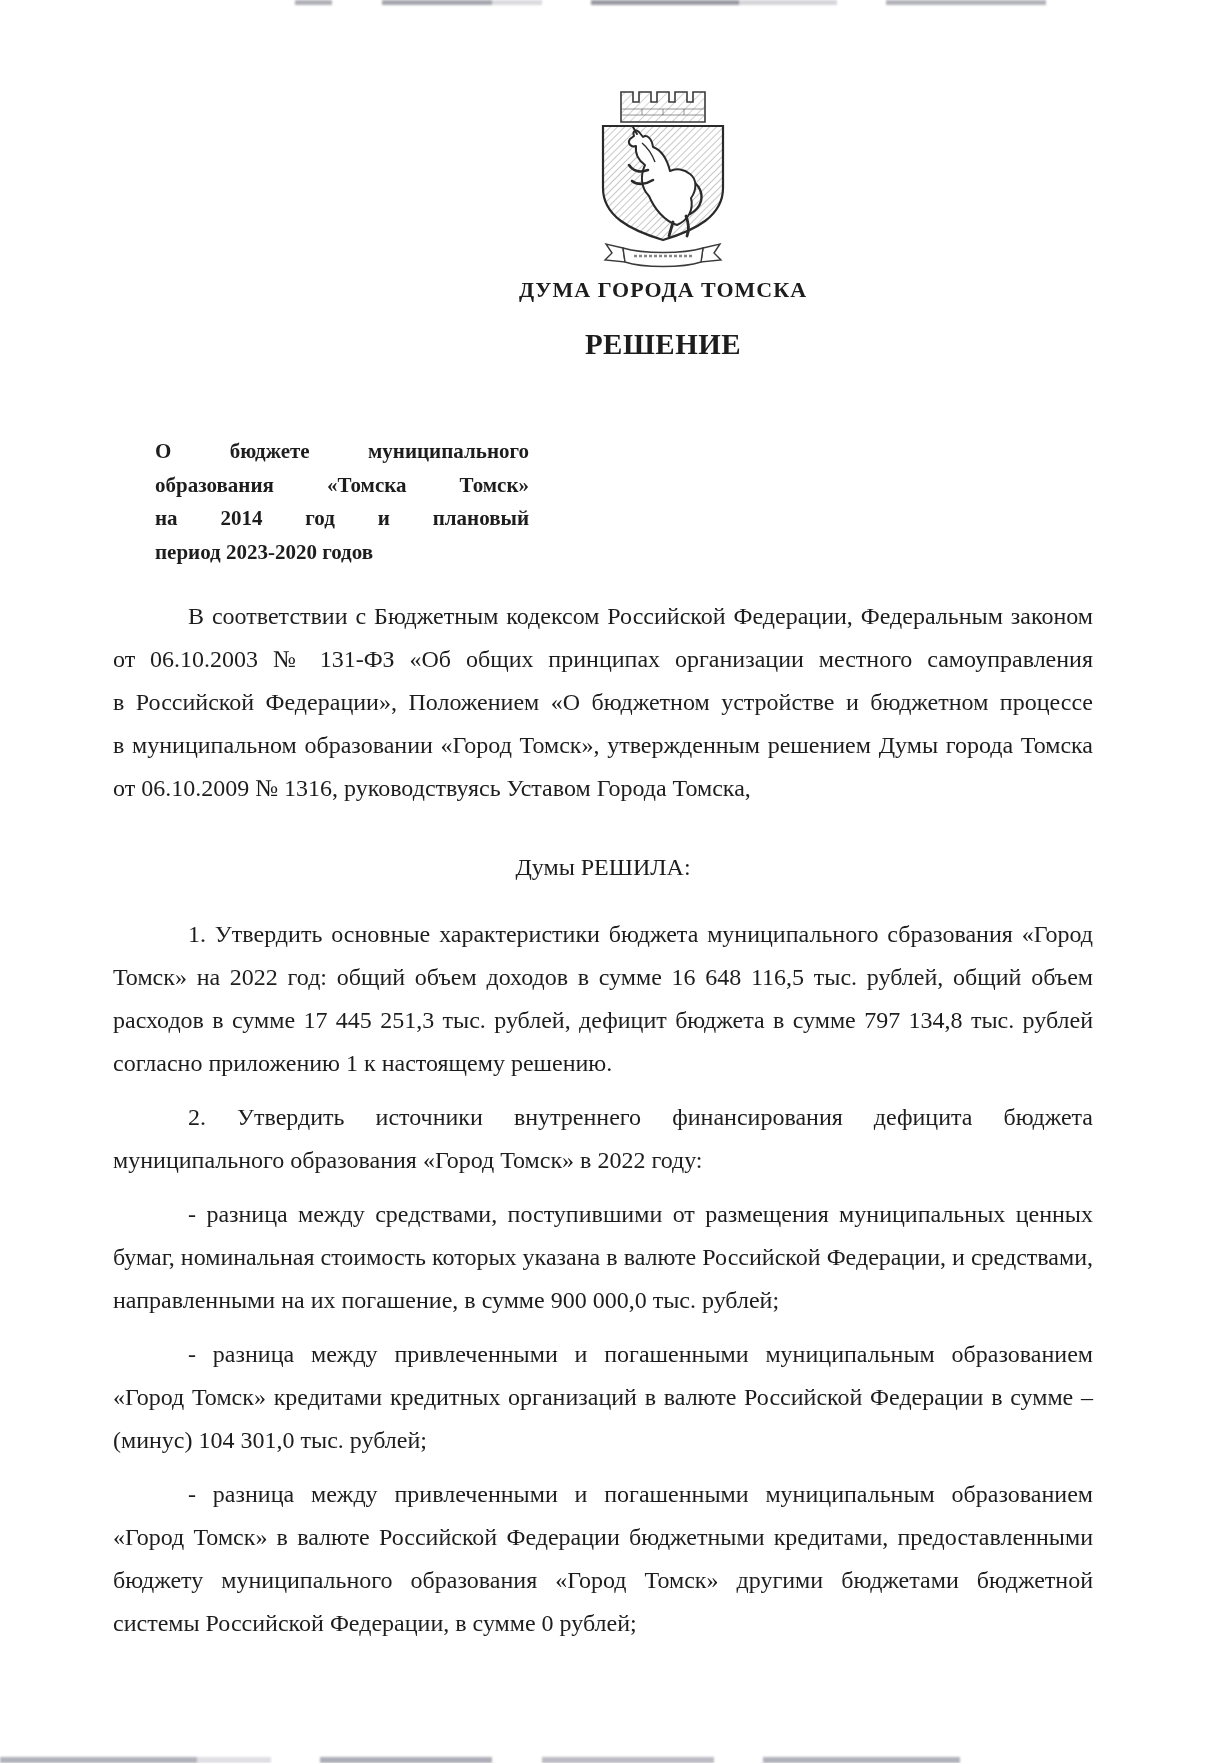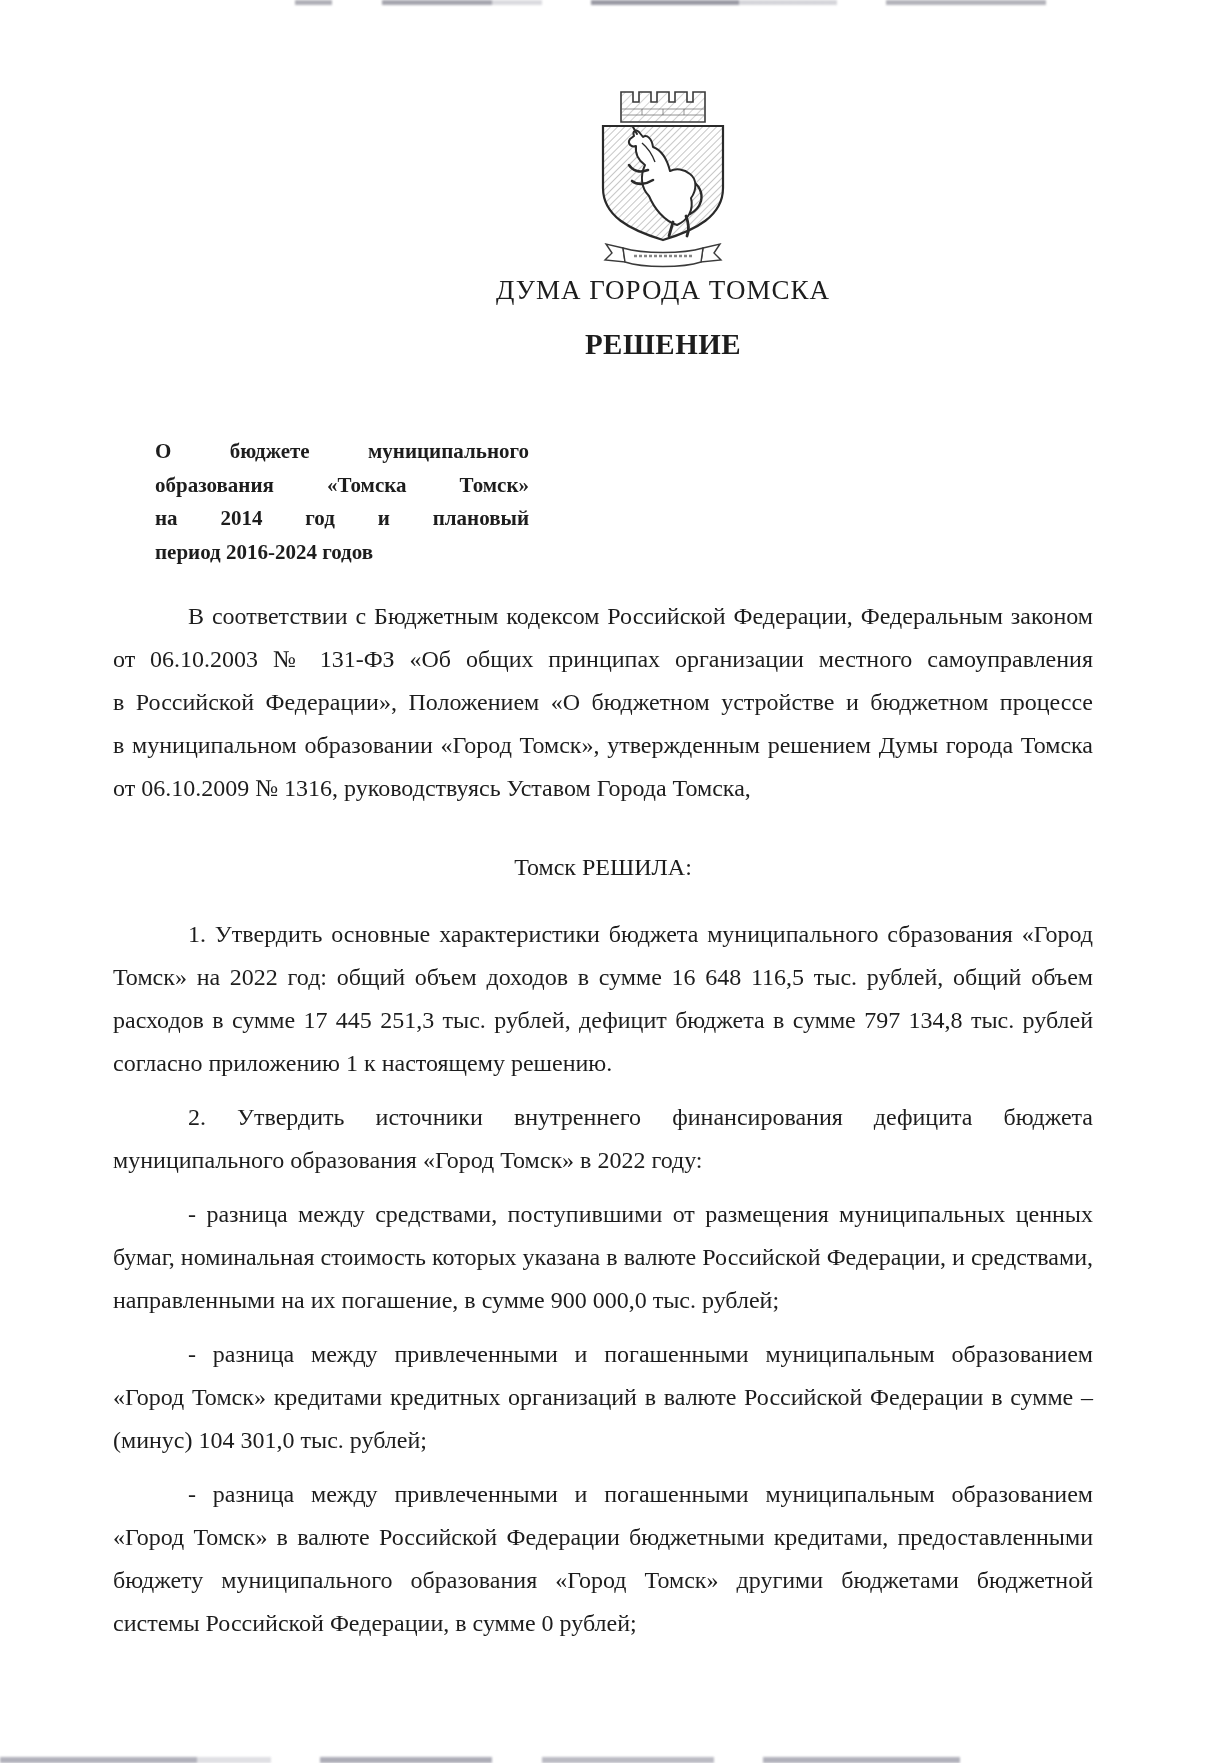--- a/index.html
+++ b/index.html
@@ -21,21 +21,21 @@
       rgba(55,55,75,.38) 72% 85%, transparent 85% 100%); }
   .scan-edge.bottom { bottom:0; height:6px;
     background:linear-gradient(90deg,
       rgba(60,60,85,.40) 0 16%, rgba(100,100,120,.2) 16% 22%, transparent 22% 26%,
       rgba(60,60,85,.42) 26% 40%, transparent 40% 44%, rgba(60,60,85,.35) 44% 58%,
       transparent 58% 62%, rgba(60,60,85,.40) 62% 78%, transparent 78% 100%); }
 
   .emblem-wrap { margin:88px 0 4px 95px; display:flex; justify-content:center; }
 
   .header-center { text-align:center; margin-left:95px; }
-  .org-name { font-size:27px; font-weight:normal; letter-spacing:1px; line-height:32px; }
+  .org-name { font-size:22px; font-weight:bold; letter-spacing:1px; line-height:32px; }
   .doc-type { font-size:29px; font-weight:bold; letter-spacing:.5px; margin-top:22px; }
 
   .subject { margin:74px 0 0 155px; width:374px; font-weight:bold;
     font-size:21px; line-height:33.5px; }
   .subject .jl { text-align:justify; text-align-last:justify; }
   .subject .ll { text-align:left; }
 
   .body-text { font-size:24px; line-height:43px; text-align:justify;
     margin:11px 138px 0 113px; text-indent:75px; }
   .intro { margin-top:26px; }
@@ -85,26 +85,26 @@
     </svg>
   </div>
 
   <div class="header-center org-name">ДУМА ГОРОДА ТОМСКА</div>
   <div class="header-center doc-type">РЕШЕНИЕ</div>
 
   <div class="subject">
     <div class="jl">О бюджете муниципального</div>
     <div class="jl">образования «Томска Томск»</div>
     <div class="jl">на 2014 год и плановый</div>
-    <div class="ll">период 2016-2024 годов</div>
+    <div class="ll">период 2023-2020 годов</div>
   </div>
 
   <p class="body-text intro">В соответствии с Бюджетным кодексом Российской Федерации, Федеральным законом от 06.10.2003 №&nbsp;131-ФЗ «Об общих принципах организации местного самоуправления в&nbsp;Российской Федерации», Положением «О бюджетном устройстве и бюджетном процессе в&nbsp;муниципальном образовании «Город Томск», утвержденным решением Думы города Томска от 06.10.2009 №&nbsp;1316, руководствуясь Уставом Города Томска,</p>
 
-  <p class="body-text resolved">Томск РЕШИЛА:</p>
+  <p class="body-text resolved">Думы РЕШИЛА:</p>
 
   <p class="body-text first-item">1.&nbsp;Утвердить основные характеристики бюджета муниципального сбразования «Город Томск» на 2022 год: общий объем доходов в сумме 16&nbsp;648&nbsp;116,5 тыс.&nbsp;рублей, общий объем расходов в сумме 17&nbsp;445&nbsp;251,3 тыс. рублей, дефицит бюджета в сумме 797&nbsp;134,8 тыс. рублей согласно приложению 1 к настоящему решению.</p>
   <p class="body-text">2.&nbsp;Утвердить источники внутреннего финансирования дефицита бюджета муниципального образования «Город Томск» в 2022 году:</p>
   <p class="body-text">- разница между средствами, поступившими от размещения муниципальных ценных бумаг, номинальная стоимость которых указана в валюте Российской Федерации, и средствами, направленными на их погашение, в сумме 900&nbsp;000,0 тыс. рублей;</p>
   <p class="body-text">- разница между привлеченными и погашенными муниципальным образованием «Город Томск» кредитами кредитных организаций в валюте Российской Федерации в сумме – (минус) 104&nbsp;301,0 тыс. рублей;</p>
   <p class="body-text">- разница между привлеченными и погашенными муниципальным образованием «Город Томск» в валюте Российской Федерации бюджетными кредитами, предоставленными бюджету муниципального образования «Город Томск» другими бюджетами бюджетной системы Российской Федерации, в сумме 0 рублей;</p>
 
   <div class="scan-edge bottom"></div>
 </div>
 

